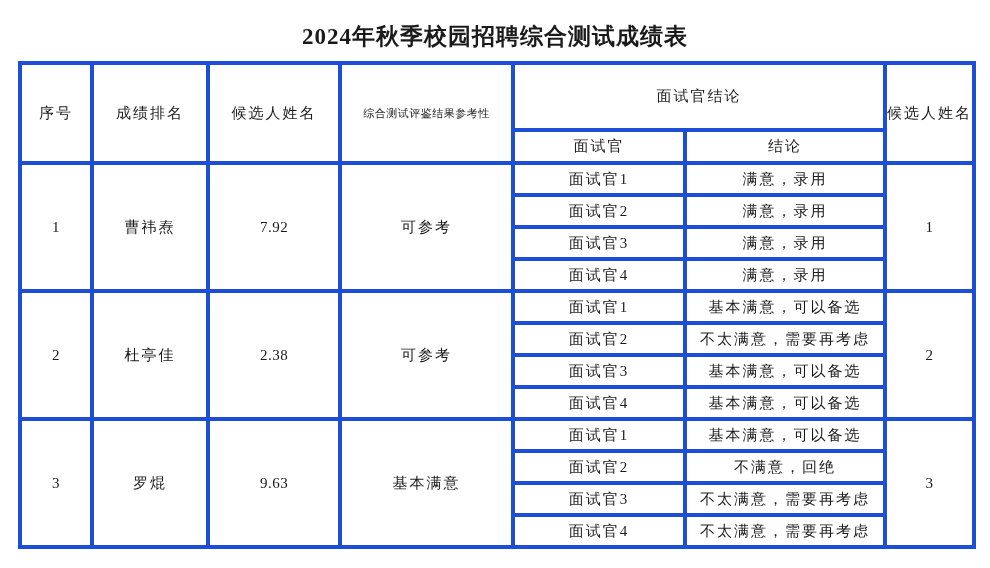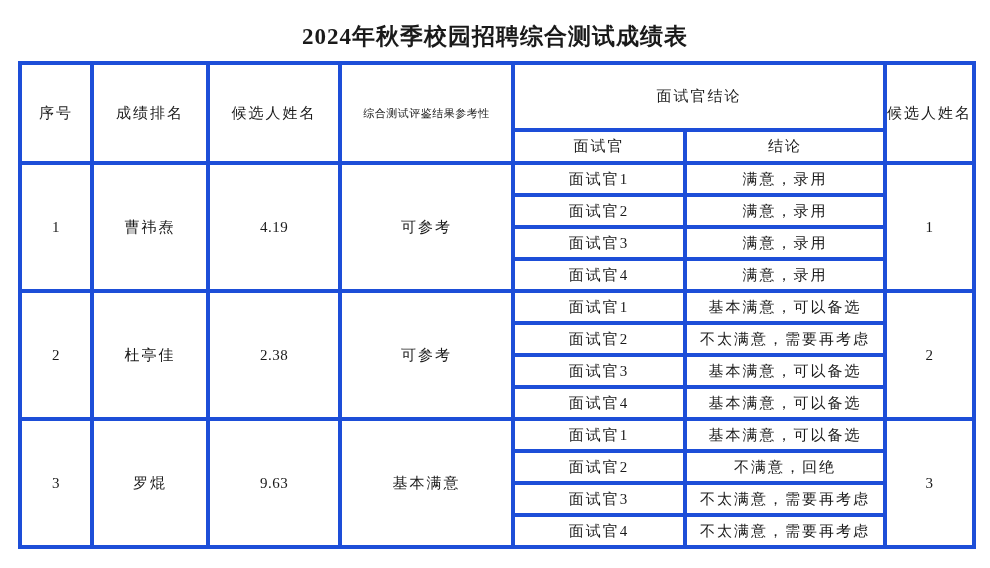--- a/index.html
+++ b/index.html
@@ -70,21 +70,21 @@
     </tr>
     <tr class="hrow-2">
       <th>面试官</th>
       <th>结论</th>
     </tr>
   </thead>
   <tbody>
       <tr>
         <td rowspan="4" class="num">1</td>
         <td rowspan="4">曹祎焘</td>
-        <td rowspan="4" class="num">4.19</td>
+        <td rowspan="4" class="num">7.92</td>
         <td rowspan="4">可参考</td>
         <td>面试官1</td>
         <td>满意，录用</td>
         <td rowspan="4" class="num">1</td>
       </tr>
       <tr>
         <td>面试官2</td>
         <td>满意，录用</td>
       </tr>
       <tr>

